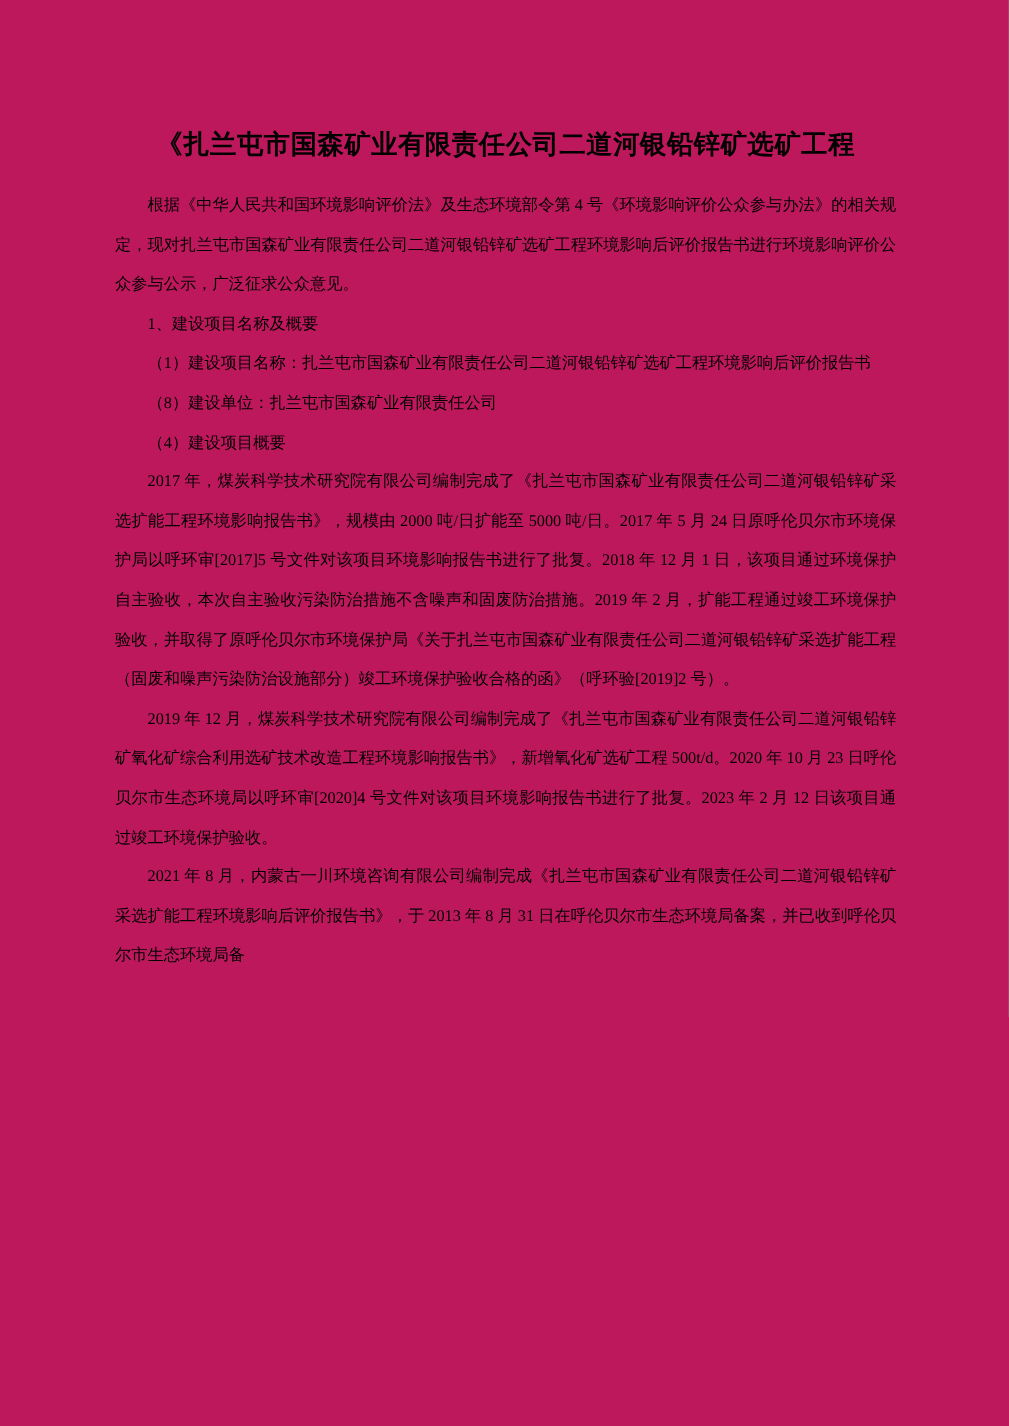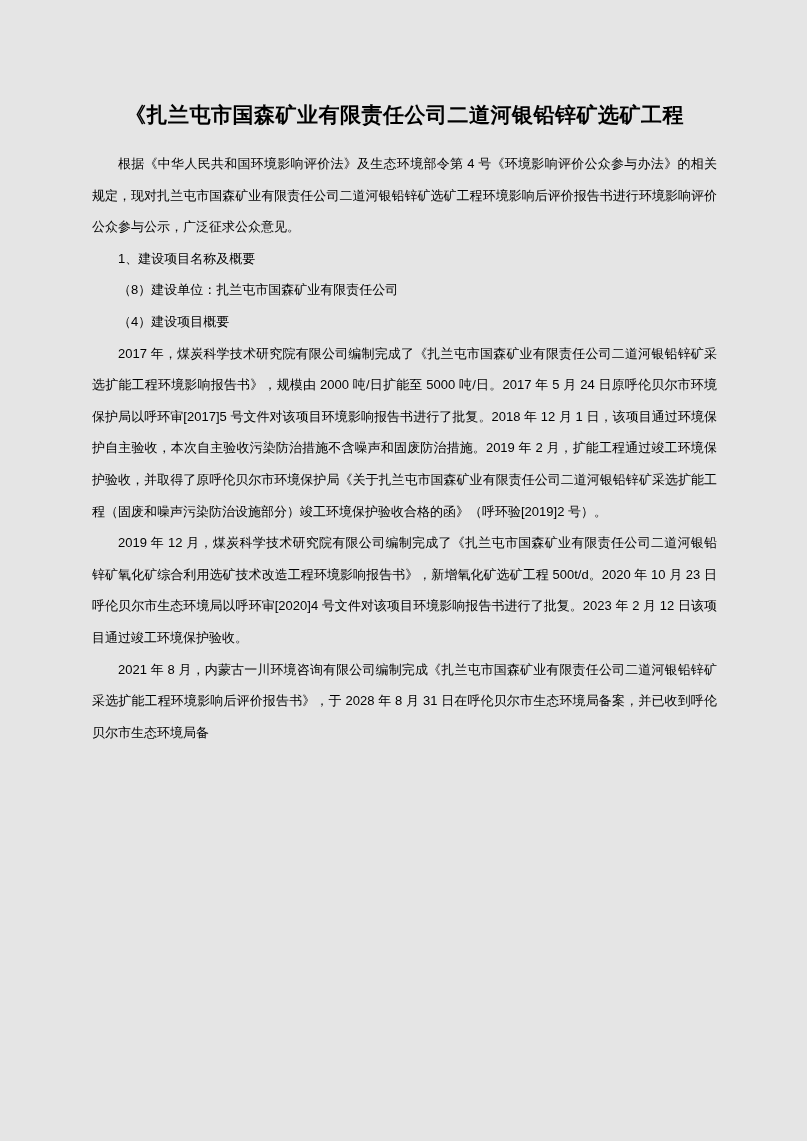--- a/index.html
+++ b/index.html
@@ -5,23 +5,23 @@
   html, body {
     margin: 0;
     padding: 0;
     background: #808080;
   }
   .page {
     position: relative;
     width: 807px;
     height: 1141px;
     margin: 0 auto;
-    background: #e5e5e5;
+    background: #be185d;
     color: #000000;
-    font-family: Liberation Sans, sans-serif;
+    font-family: Liberation Serif, serif;
     overflow: hidden;
     box-sizing: border-box;
   }
   .content {
     position: absolute;
     left: 92px;
     top: 90px;
     width: 625px;
   }
   .doc-title {
@@ -51,21 +51,22 @@
 <div class="page">
   <div class="content">
 
     <h1 class="doc-title">
       <span class="title-line">《扎兰屯市国森矿业有限责任公司二道河银铅锌矿选矿工程</span>
     </h1>
 
     <div class="doc-body">
       <p>根据《中华人民共和国环境影响评价法》及生态环境部令第 4 号《环境影响评价公众参与办法》的相关规定，现对扎兰屯市国森矿业有限责任公司二道河银铅锌矿选矿工程环境影响后评价报告书进行环境影响评价公众参与公示，广泛征求公众意见。</p>
       <p>1、建设项目名称及概要</p>
+      <p>（1）建设项目名称：扎兰屯市国森矿业有限责任公司二道河银铅锌矿选矿工程环境影响后评价报告书</p>
       <p>（8）建设单位：扎兰屯市国森矿业有限责任公司</p>
       <p>（4）建设项目概要</p>
       <p>2017 年，煤炭科学技术研究院有限公司编制完成了《扎兰屯市国森矿业有限责任公司二道河银铅锌矿采选扩能工程环境影响报告书》，规模由 2000 吨/日扩能至 5000 吨/日。2017 年 5 月 24 日原呼伦贝尔市环境保护局以呼环审[2017]5 号文件对该项目环境影响报告书进行了批复。2018 年 12 月 1 日，该项目通过环境保护自主验收，本次自主验收污染防治措施不含噪声和固废防治措施。2019 年 2 月，扩能工程通过竣工环境保护验收，并取得了原呼伦贝尔市环境保护局《关于扎兰屯市国森矿业有限责任公司二道河银铅锌矿采选扩能工程（固废和噪声污染防治设施部分）竣工环境保护验收合格的函》（呼环验[2019]2 号）。</p>
       <p>2019 年 12 月，煤炭科学技术研究院有限公司编制完成了《扎兰屯市国森矿业有限责任公司二道河银铅锌矿氧化矿综合利用选矿技术改造工程环境影响报告书》，新增氧化矿选矿工程 500t/d。2020 年 10 月 23 日呼伦贝尔市生态环境局以呼环审[2020]4 号文件对该项目环境影响报告书进行了批复。2023 年 2 月 12 日该项目通过竣工环境保护验收。</p>
-      <p>2021 年 8 月，内蒙古一川环境咨询有限公司编制完成《扎兰屯市国森矿业有限责任公司二道河银铅锌矿采选扩能工程环境影响后评价报告书》，于 2028 年 8 月 31 日在呼伦贝尔市生态环境局备案，并已收到呼伦贝尔市生态环境局备</p>
+      <p>2021 年 8 月，内蒙古一川环境咨询有限公司编制完成《扎兰屯市国森矿业有限责任公司二道河银铅锌矿采选扩能工程环境影响后评价报告书》，于 2013 年 8 月 31 日在呼伦贝尔市生态环境局备案，并已收到呼伦贝尔市生态环境局备</p>
     </div>
 
   </div>
 </div>
 
 </body></html>

